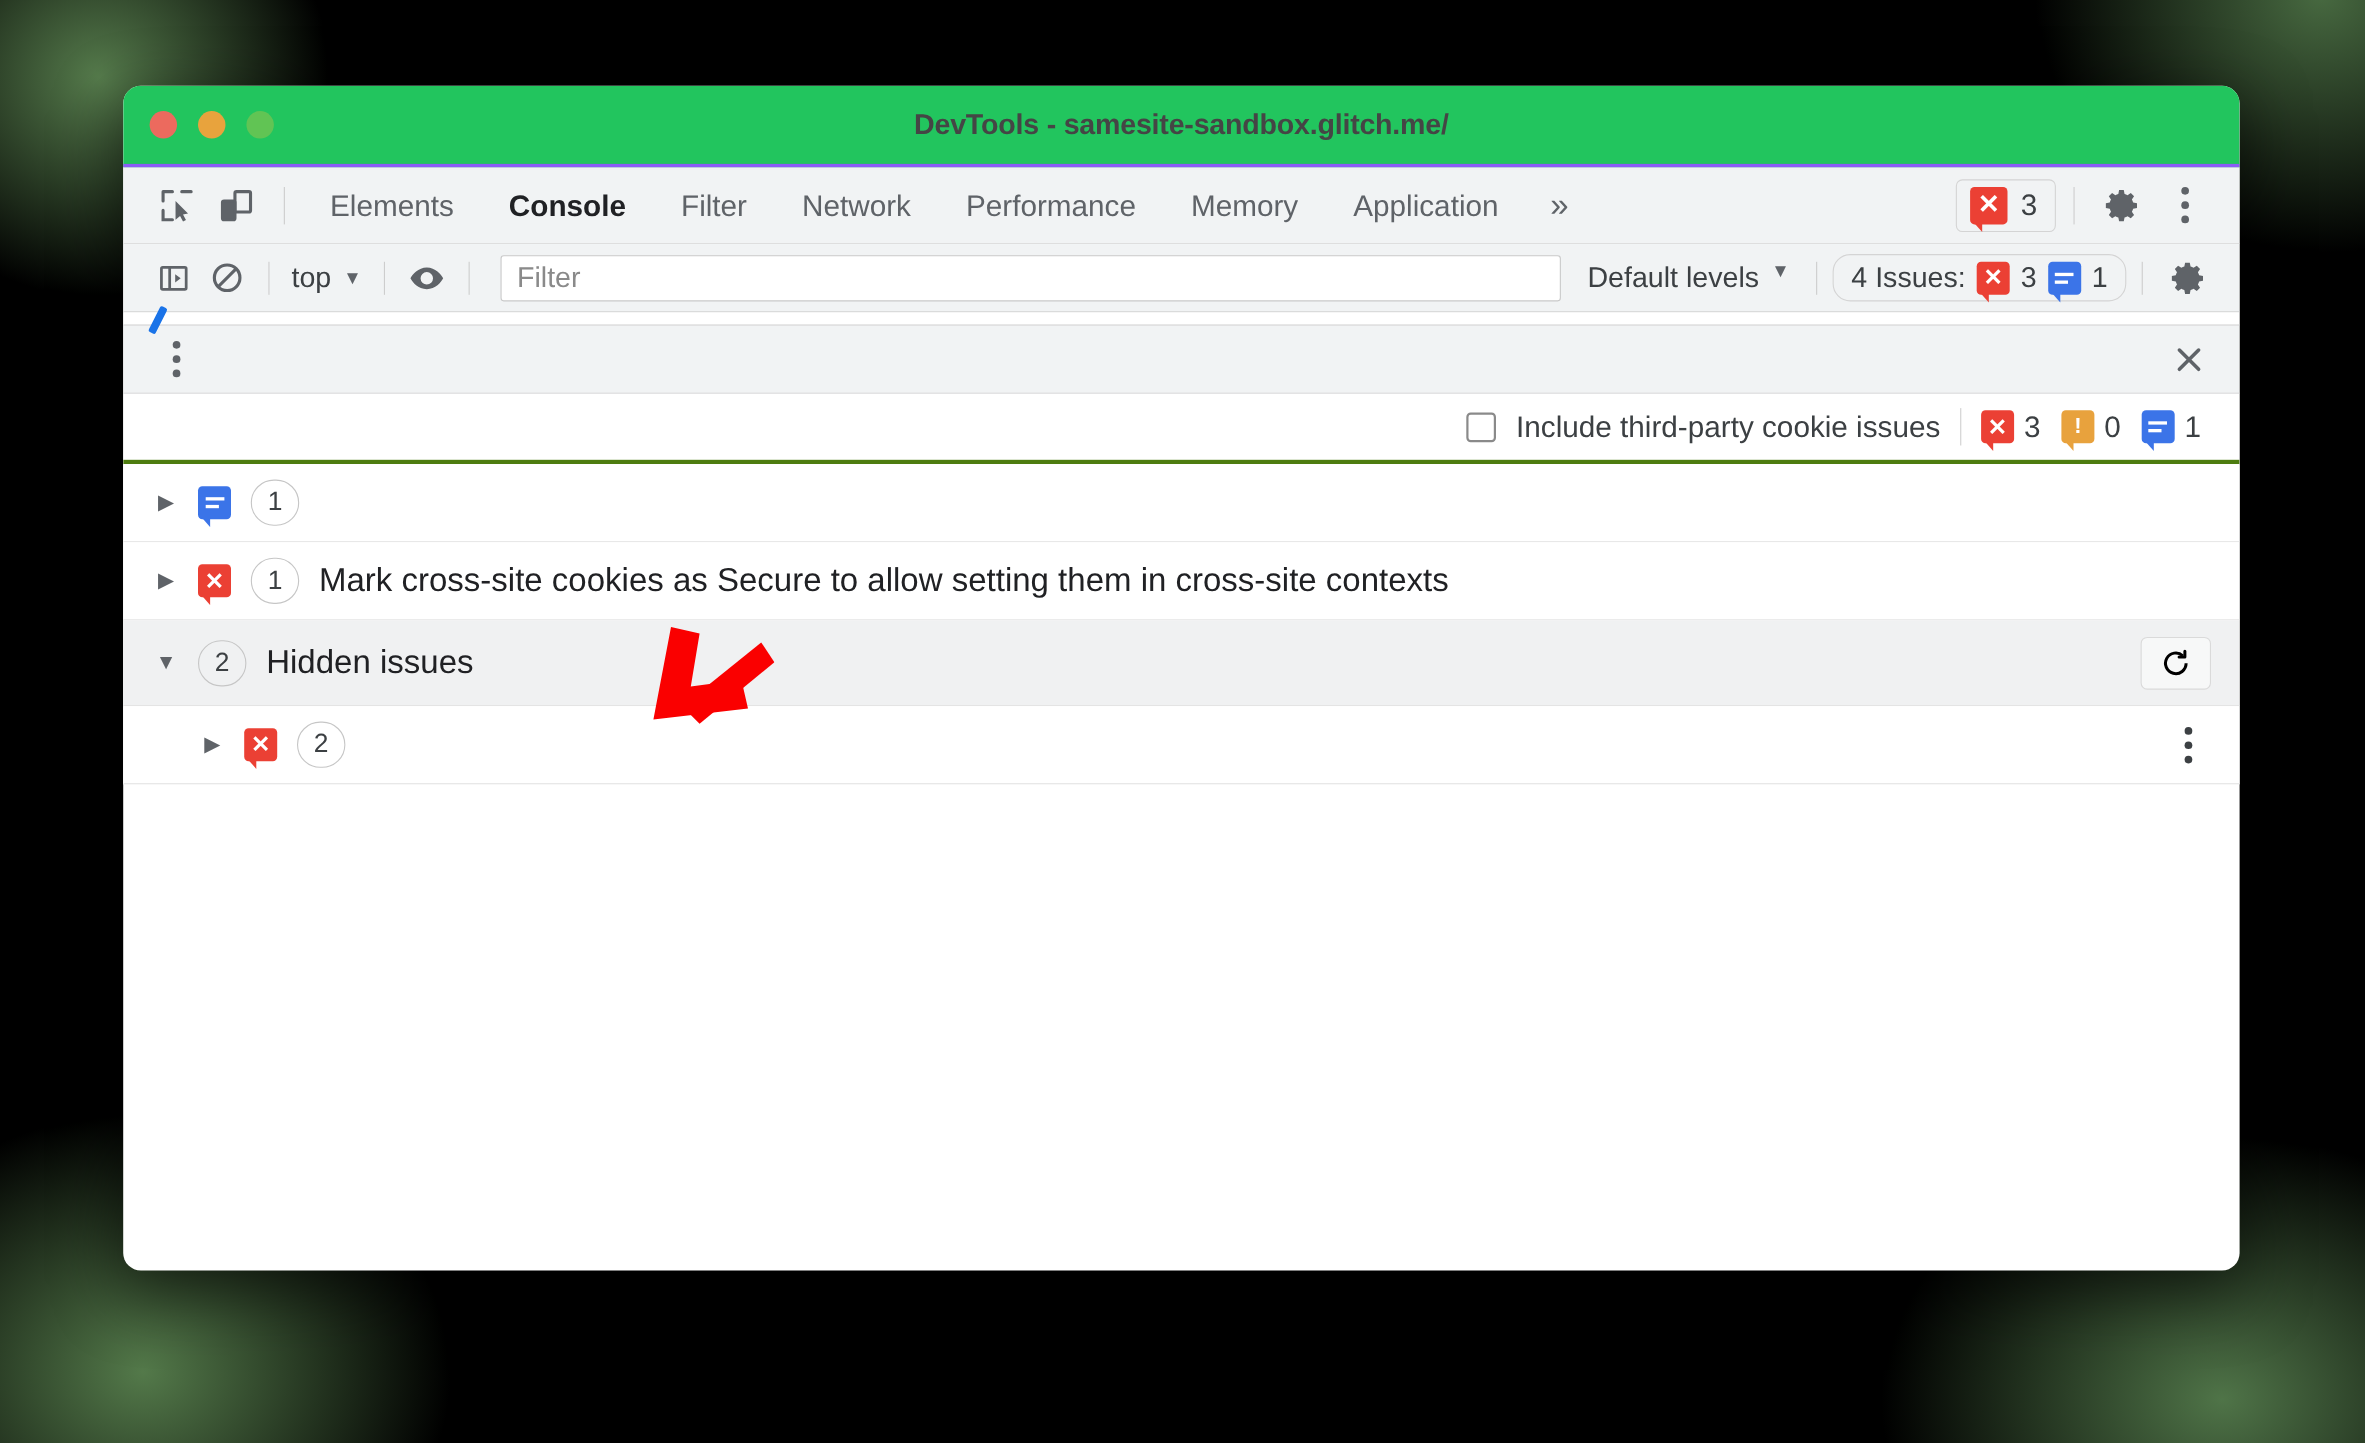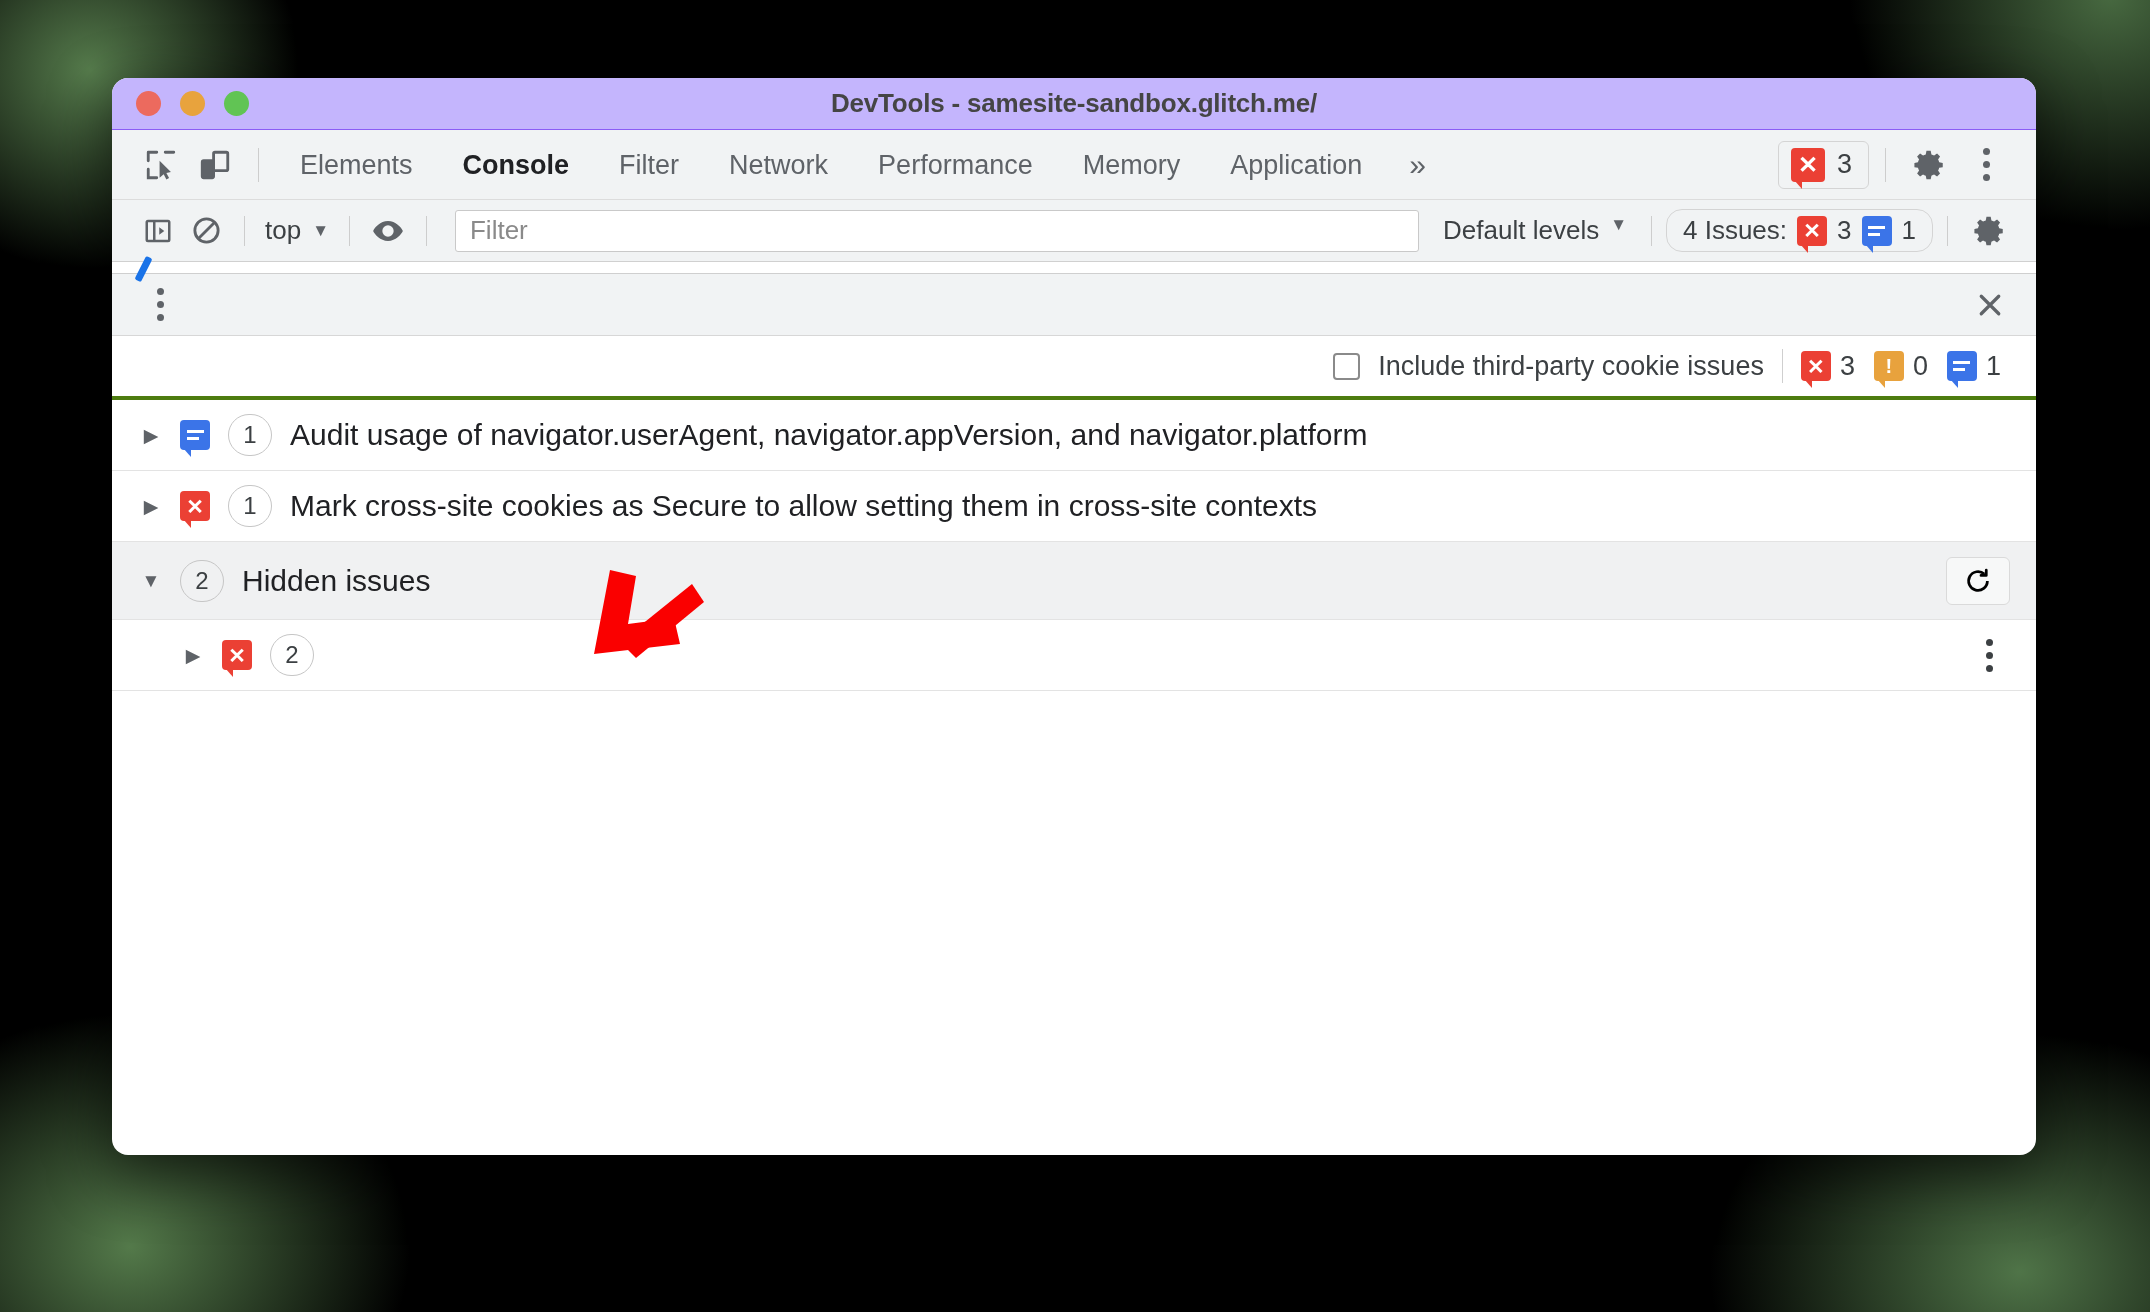--- a/index.html
+++ b/index.html
@@ -47,26 +47,26 @@
     width: 1924px;
     height: 1077px;
     background: #ffffff;
     border-radius: 16px;
     overflow: hidden;
     box-shadow: 0 18px 60px rgba(0,0,0,0.55);
   }
 
   
   .titlebar {
-    height: 52px;
-    background: #c4b5fd;
+    height: 74px;
+    background: #22c55e;
     display: flex;
     align-items: center;
     position: relative;
-    border-bottom: 1px solid #8b5cf6;
+    border-bottom: 3px solid #8b5cf6;
   }
   .traffic {
     display: flex;
     align-items: center;
     gap: 19px;
     padding-left: 24px;
   }
   .light { width: 25px; height: 25px; border-radius: 50%; }
   .light.red { background: #ec6a5e; }
   .light.yellow { background: #e8a33d; }
@@ -532,21 +532,20 @@
 
     <div class="issue-row">
       <span class="tri">▶</span>
       <span class="badge info">
           <span class="bars">
             <i></i>
             <i></i>
           </span>
         </span>
       <span class="count-pill">1</span>
-      <span class="issue-title">Audit usage of navigator.userAgent, navigator.appVersion, and navigator.platform</span>
     </div>
 
     <div class="issue-row">
       <span class="tri">▶</span>
       <span class="badge err">
           <span class="badge-glyph">✕</span>
         </span>
       <span class="count-pill">1</span>
       <span class="issue-title">Mark cross-site cookies as Secure to allow setting them in cross-site contexts</span>
     </div>

